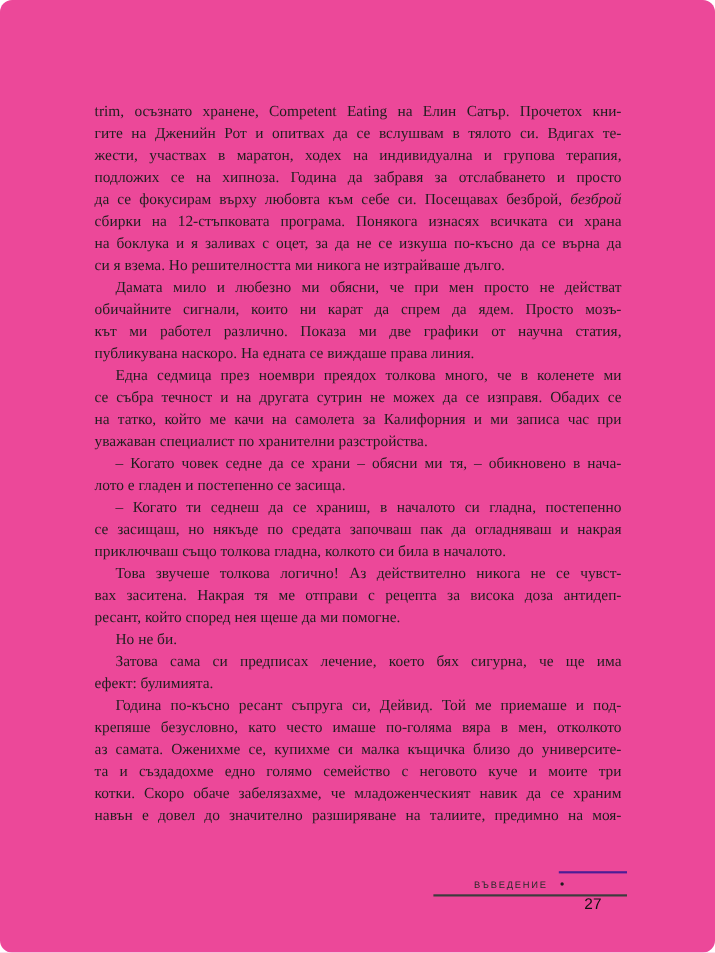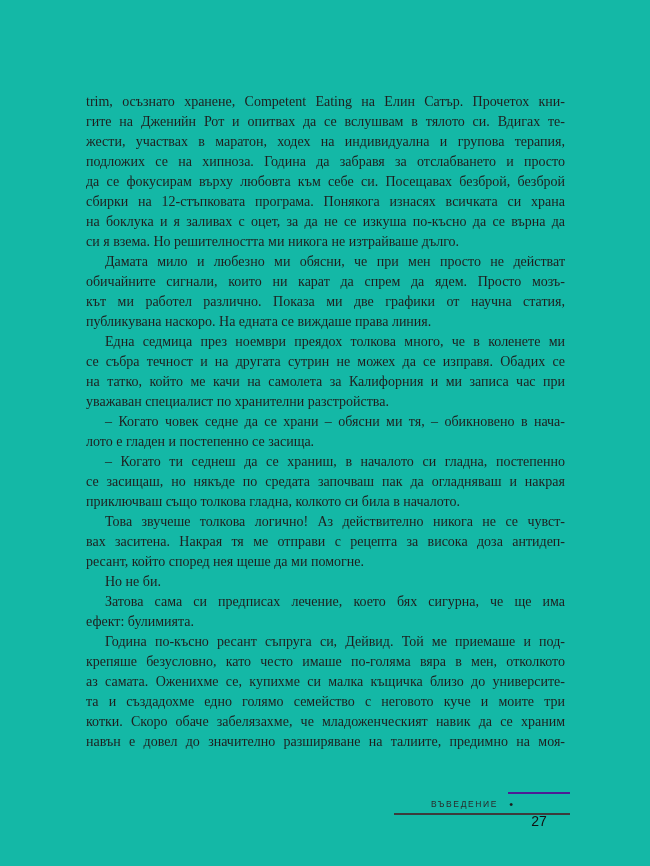--- a/index.html
+++ b/index.html
@@ -4,42 +4,43 @@
 <style>
   html, body {
     margin: 0;
     padding: 0;
     background: #ffffff;
   }
   .page {
     position: relative;
     width: 650px;
     height: 866px;
-    background: #14b8a6;
+    background: #ec4899;
     overflow: hidden;
     font-family: "Liberation Serif", serif;
+    border-radius: 11px;
   }
   .text-block {
     position: absolute;
     left: 86px;
     top: 92px;
     width: 479px;
     font-size: 14px;
     line-height: 20px;
     color: #1f1f1f;
   }
   .para { margin: 0; padding: 0; }
   .line {
     text-align: justify;
     text-align-last: justify;
     white-space: normal;
   }
   .line.last { text-align-last: left; }
   .line.indent { text-indent: 19px; }
-  .line .em { }
+  .line .em { font-style: italic; }
   .footer {
     position: absolute;
     top: 792px;
     right: 80px;
     width: 176px;
     height: 21px;
     border-bottom: 2px solid #3c3c3c;
     font-family: "Liberation Sans", sans-serif;
     color: #1c1c1c;
   }

